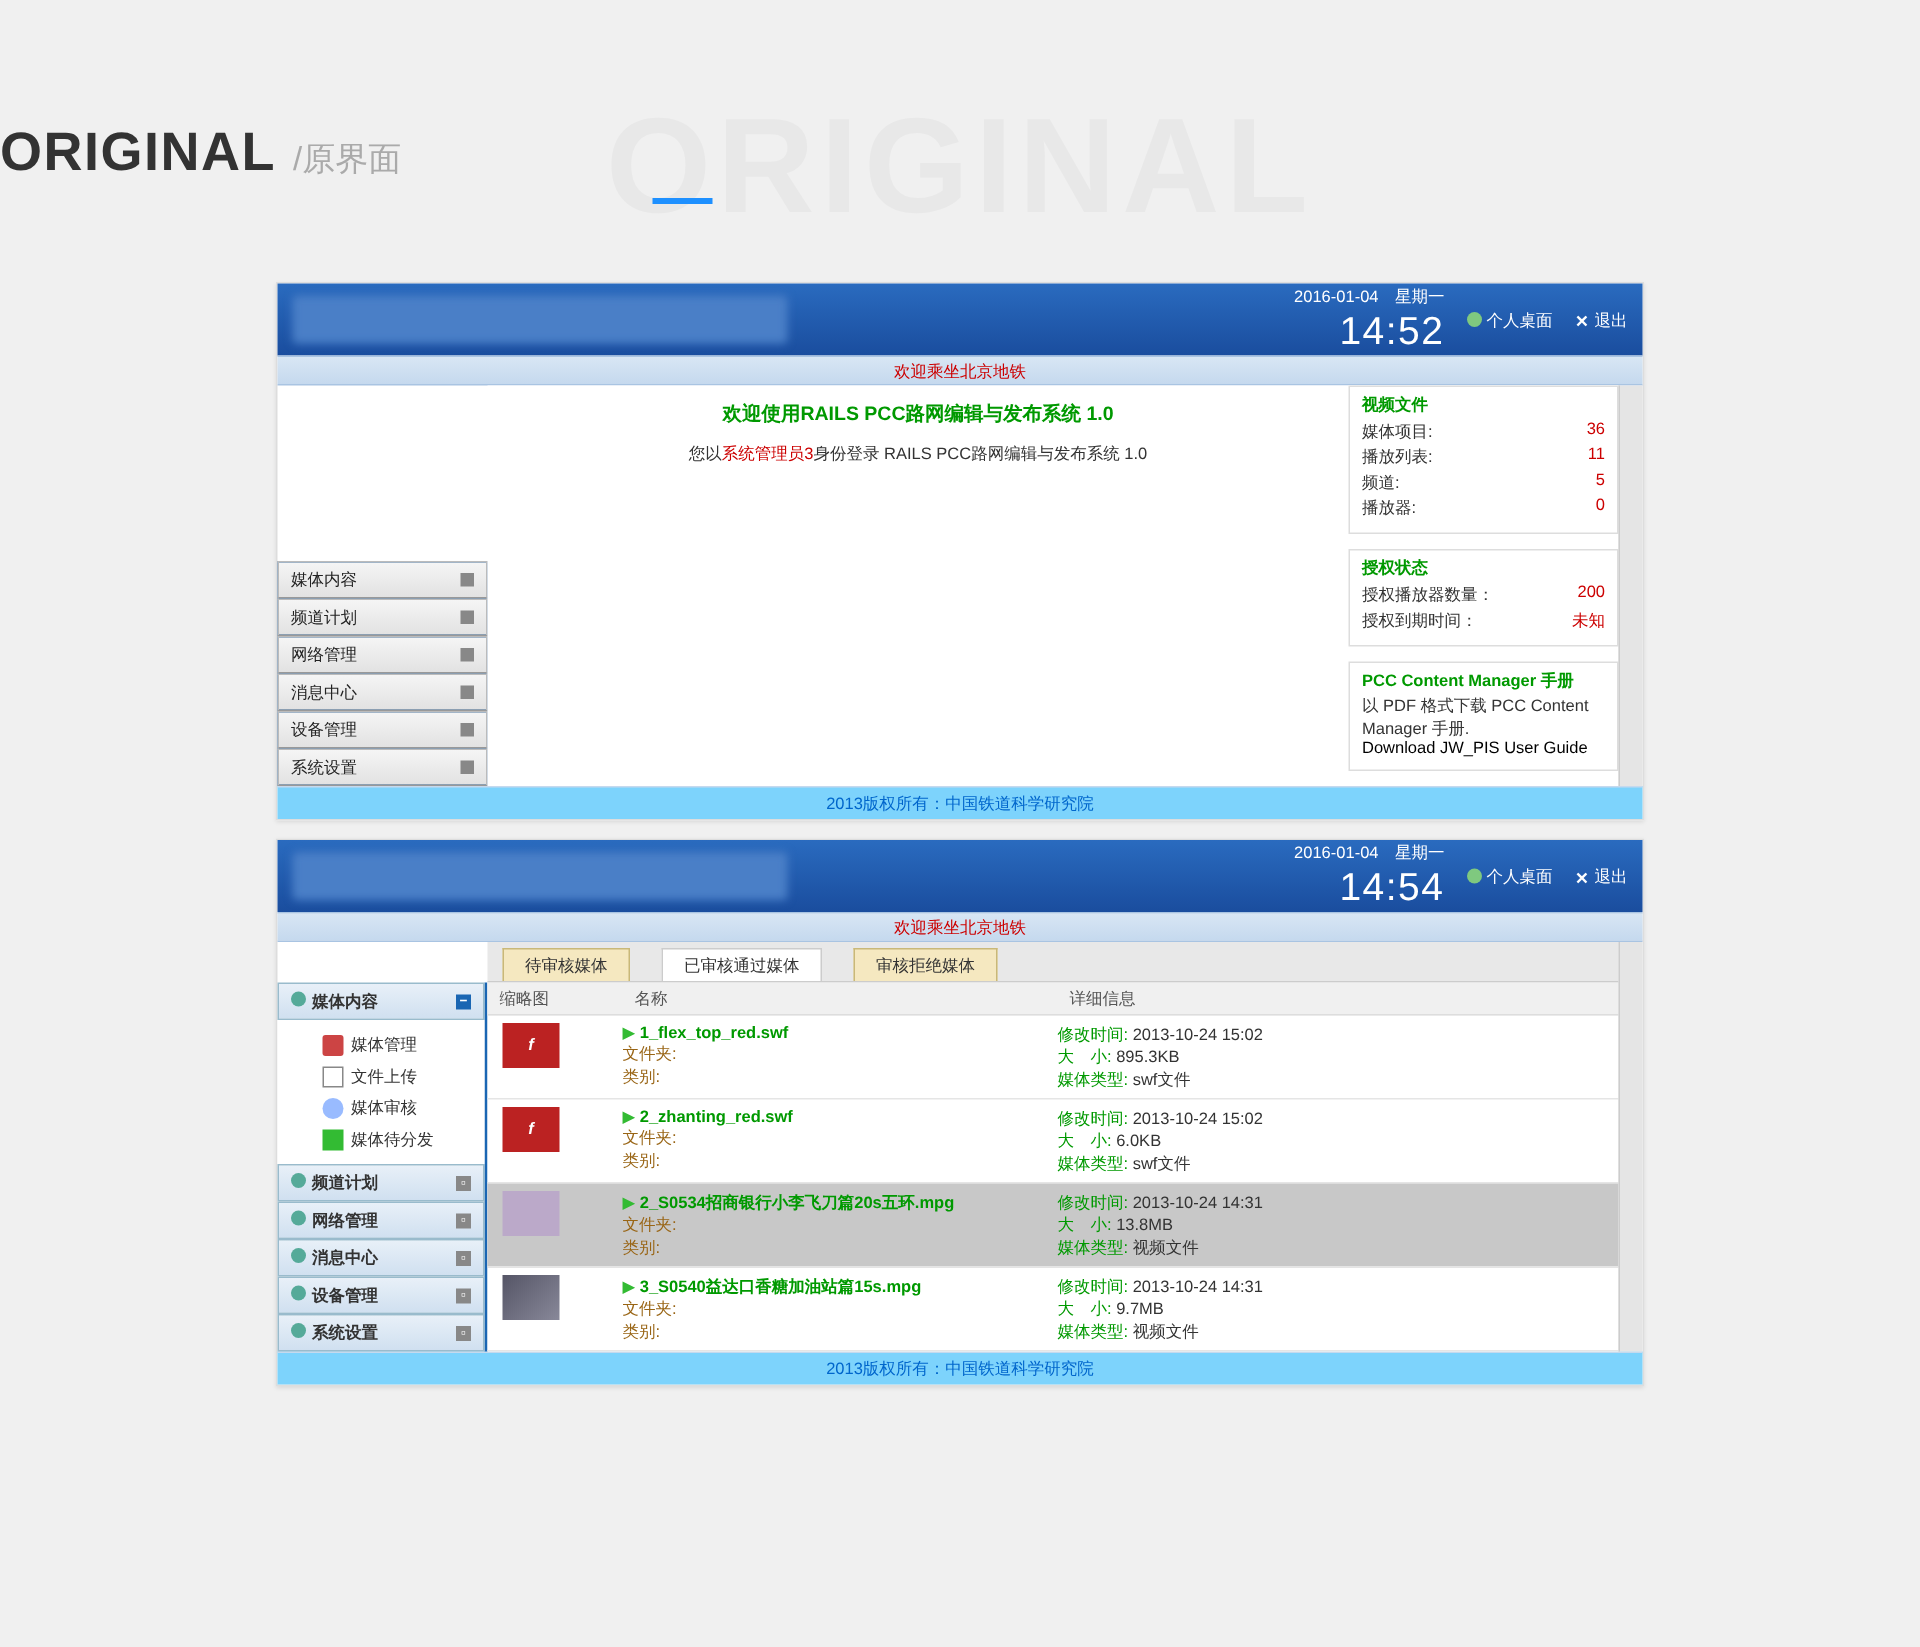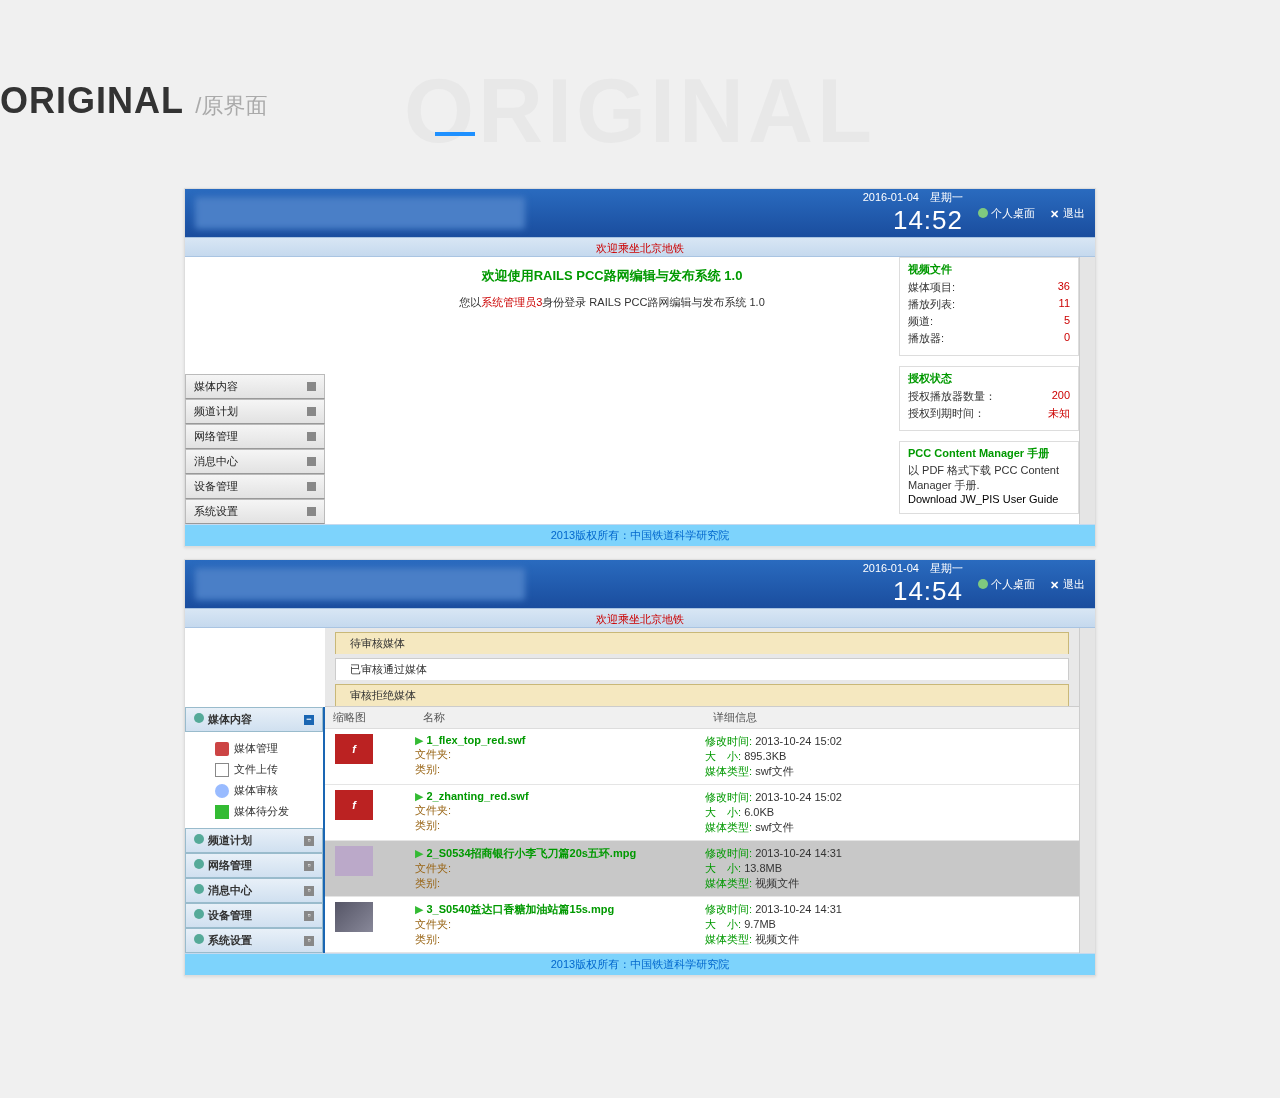--- a/index.html
+++ b/index.html
@@ -57,21 +57,21 @@
 
 .info-col { width: 180px; }
 .info-box { border: 1px solid #ddd; background: #fff; padding: 4px 8px 8px; margin-bottom: 10px; font-size: 11px; }
 .info-box-title { color: #090; font-weight: bold; padding-bottom: 2px; }
 .info-row { display: flex; justify-content: space-between; padding: 1px 0; }
 .info-row .val { color: #c00; }
 .info-box .dl-link { color: #000; text-decoration: none; }
 
 .footer { background: #7dd3fc; border-top: 1px solid #c5d9ee; text-align: center; padding: 3px 0; font-size: 11px; color: #06c; }
 
-.tabs { display: flex; background: #e8e8e8; padding: 4px 10px 0; gap: 4px; border-bottom: 1px solid #ccc; flex-direction: column; }
+.tabs { display: flex; background: #e8e8e8; padding: 4px 10px 0; gap: 21px; border-bottom: 1px solid #ccc; }
 .tab { background: #f5e8c0; border: 1px solid #c9b878; border-bottom: none; padding: 3px 14px; font-size: 11px; cursor: pointer; }
 .tab.active { background: #fff; border-color: #ccc; }
 
 .colhead { display: flex; background: #f0f0f0; border-bottom: 1px solid #ddd; font-size: 11px; color: #555; }
 .colhead > div { padding: 3px 8px; }
 .col-thumb { width: 90px; }
 .col-name { width: 290px; }
 .col-info { flex: 1; }
 
 .media-row { display: flex; border-bottom: 1px solid #e5e5e5; padding: 5px 0; font-size: 11px; }

